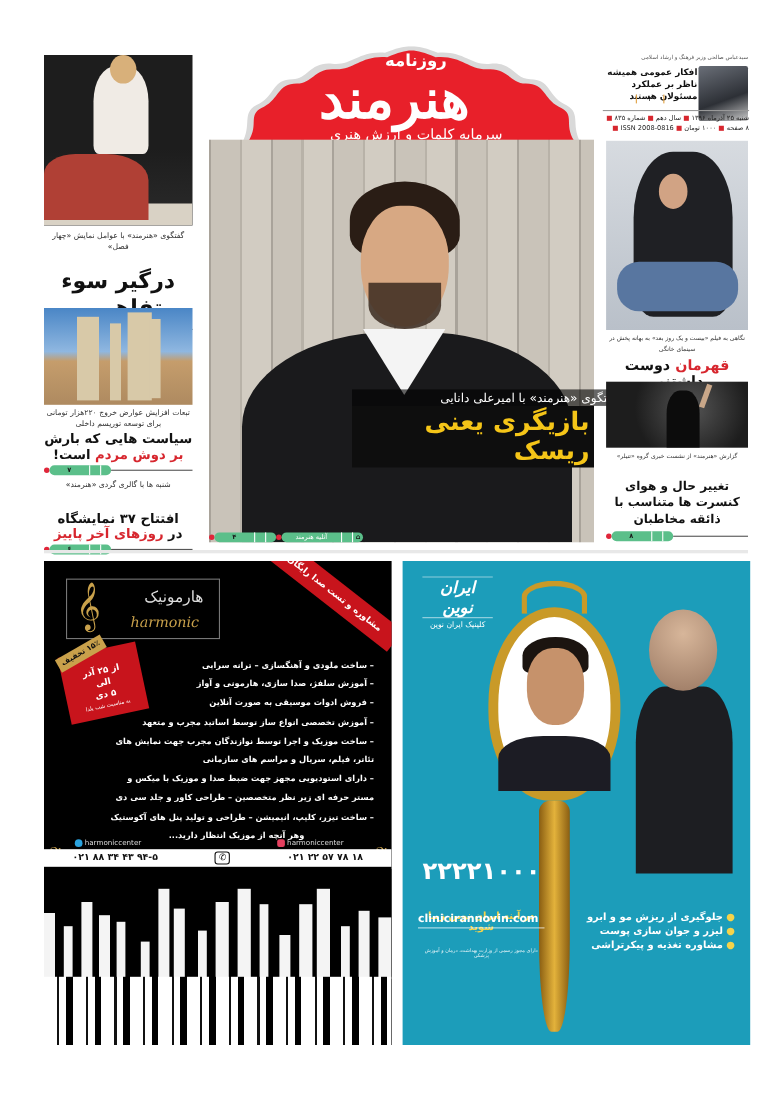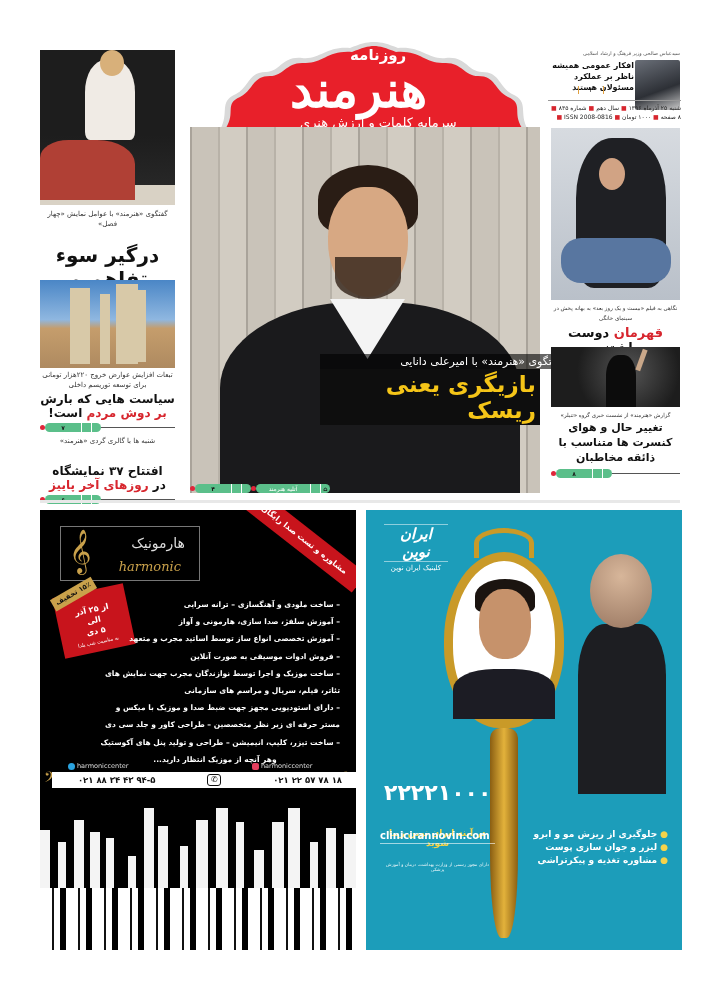--- a/index.html
+++ b/index.html
@@ -76,21 +76,21 @@
   .logo-box .fa { position: absolute; right: 14px; top: 8px; color: #ddd; font-size: 14px; letter-spacing: 2px; }
   .logo-box .en { position: absolute; right: 18px; top: 32px; color: #c9a14b; font-size: 13px; font-style: italic; font-family: "DejaVu Serif", serif; direction: ltr; }
   .ribbon { position: absolute; right: -18px; top: 18px; width: 140px; height: 24px; background: #c8141c; color: #fff; font-size: 8px; font-weight: bold; text-align: center; line-height: 24px; transform: rotate(38deg); }
   .discount { position: absolute; left: 18px; top: 80px; width: 72px; height: 62px; background: #c8141c; transform: rotate(-12deg); color: #fff; font-size: 8px; text-align: center; padding-top: 14px; line-height: 11px; font-weight: bold; }
   .discount .tag { position: absolute; left: -2px; top: -6px; background: #c9a14b; color: #111; font-size: 7px; padding: 1px 4px; transform: rotate(-18deg); }
   .discount .small { font-size: 5px; font-weight: normal; }
   .services { position: absolute; right: 16px; top: 86px; width: 250px; color: #fff; font-size: 7.5px; font-weight: bold; line-height: 17.2px; text-align: right; }
   .services div { white-space: nowrap; }
   .social { position: absolute; top: 252px; font-size: 6.5px; color: #ddd; direction: ltr; }
   .social .ic { display: inline-block; width: 7px; height: 7px; border-radius: 50%; vertical-align: middle; margin-right: 2px; }
-  .phones { position: absolute; left: 12px; top: 262px; width: 316px; height: 16px; background: #fff; display: flex; justify-content: space-around; align-items: center; font-size: 8.5px; font-weight: bold; color: #111; direction: ltr; }
+  .phones { position: absolute; left: 0; top: 262px; width: 316px; height: 16px; background: #fff; display: flex; justify-content: space-around; align-items: center; font-size: 8.5px; font-weight: bold; color: #111; direction: ltr; }
   .phones .phone-ic { width: 14px; height: 12px; border: 1px solid #111; border-radius: 3px; font-size: 8px; text-align: center; line-height: 10px; }
   .bclef { position: absolute; top: 258px; font-size: 18px; color: #c9a14b; font-family: "DejaVu Serif", serif; }
   .piano { position: absolute; left: 0; top: 280px; width: 316px; height: 160px; background: #000; overflow: hidden; }
   .piano .tower { position: absolute; bottom: 60px; background: #f4f4f4; }
   .piano .keys { position: absolute; left: 0; bottom: 0; width: 316px; height: 62px; background: repeating-linear-gradient(90deg,#fff 0 12px,#111 12px 14px,#fff 14px 20px,#000 20px 26px); }
 
   
   .ad-right { left: 366px; top: 510px; width: 316px; height: 440px; background: #1c9dba; overflow: hidden; }
   .brand { position: absolute; left: 18px; top: 14px; color: #fff; text-align: center; width: 64px; }
   .brand .wordmark { font-size: 15px; font-weight: bold; font-style: italic; border-top: 1px solid rgba(255,255,255,.5); border-bottom: 1px solid rgba(255,255,255,.5); }
@@ -250,21 +250,21 @@
     <div class="line"></div>
   </div>
 </div>
 
 <div class="abs photo p-concert">
   <div class="fig"></div>
     <div class="arm"></div>
 </div>
 <div class="abs" style="left:551px;top:410px;width:129px;">
   <div class="kicker" style="font-size:5.5px;">گزارش «هنرمند» از نشست خبری گروه «تنیلر»</div>
-  <div class="headline" style="font-size:11px;line-height:15px;margin-top:0;">تغییر حال و هوای کنسرت ها متناسب با ذائقه مخاطبان</div>
+  <div class="headline" style="font-size:11px;line-height:15px;margin-top:14px;">تغییر حال و هوای کنسرت ها متناسب با ذائقه مخاطبان</div>
   <div class="pagebar" style="margin-top:4px;direction:ltr;">
     <div class="dot"></div>
     <div class="pill" style="width:56px;">
         <span style="width:36px;border:none;">۸</span>
         <span style="width:10px;"></span>
         <span style="width:10px;"></span>
       </div>
     <div class="line"></div>
   </div>
 </div>
@@ -281,22 +281,22 @@
   <div class="discount">
     <span class="tag">۱۵٪ تخفیف</span>
     <div>از ۲۵ آذر</div>
     <div>الی</div>
     <div>۵ دی</div>
     <div class="small">به مناسبت شب یلدا</div>
   </div>
   <div class="services">
     <div>– ساخت ملودی و آهنگسازی          – ترانه سرایی</div>
     <div>– آموزش سلفژ، صدا سازی، هارمونی و آواز</div>
+    <div>– فروش ادوات موسیقی به صورت آنلاین</div>
     <div>– آموزش تخصصی انواع ساز توسط اساتید مجرب و متعهد</div>
-    <div>– فروش ادوات موسیقی به صورت آنلاین</div>
     <div>– ساخت موزیک و اجرا توسط نوازندگان مجرب جهت نمایش های</div>
     <div>تئاتر، فیلم، سریال و مراسم های سازمانی</div>
     <div>– دارای استودیویی مجهز جهت ضبط صدا و موزیک با میکس و</div>
     <div>مستر حرفه ای زیر نظر متخصصین     – طراحی کاور و جلد سی دی</div>
     <div>– ساخت تیزر، کلیپ، انیمیشن      – طراحی و تولید پنل های آکوستیک</div>
     <div style="text-align:center;">وهر آنچه از موزیک انتظار دارید...</div>
   </div>
   <div class="social" style="left:28px;">
     <span class="ic" style="background:#2aa3df;"></span><span>harmoniccenter</span>
   </div>

